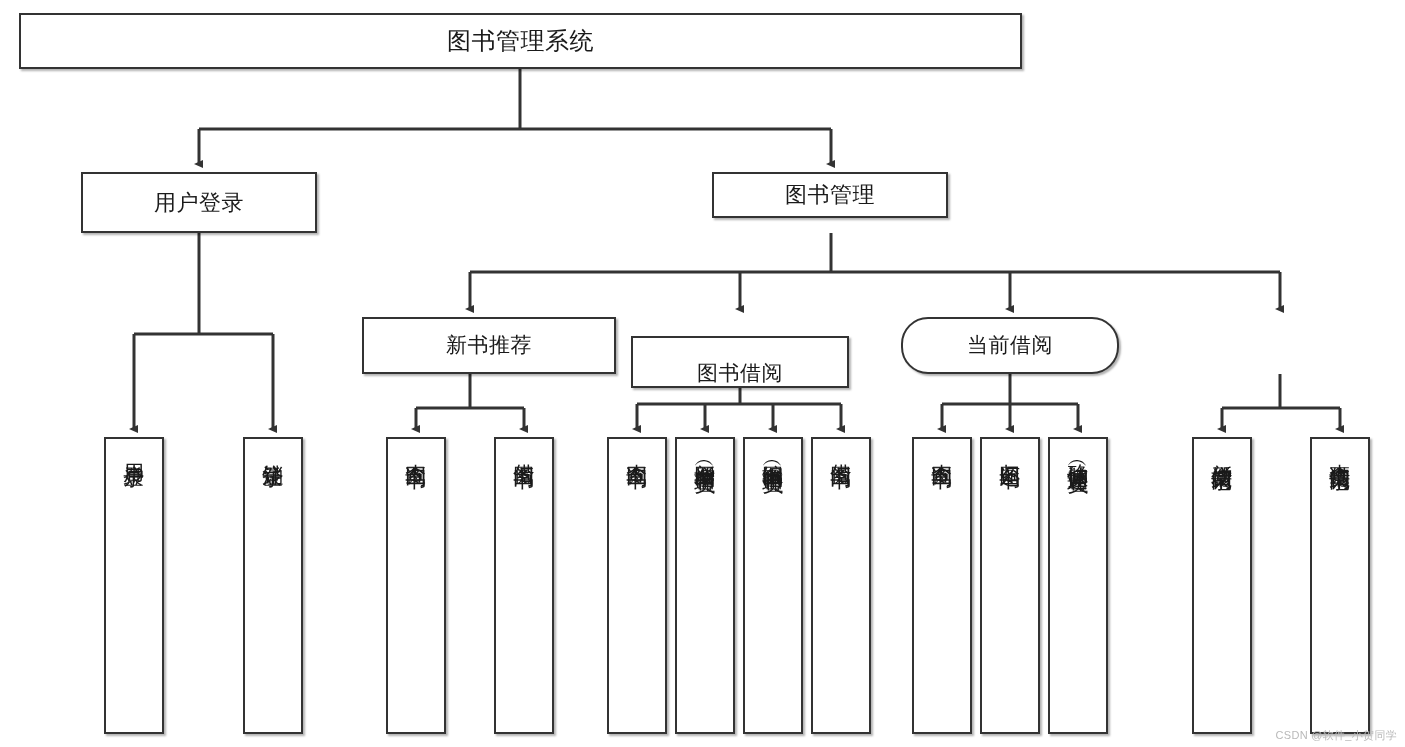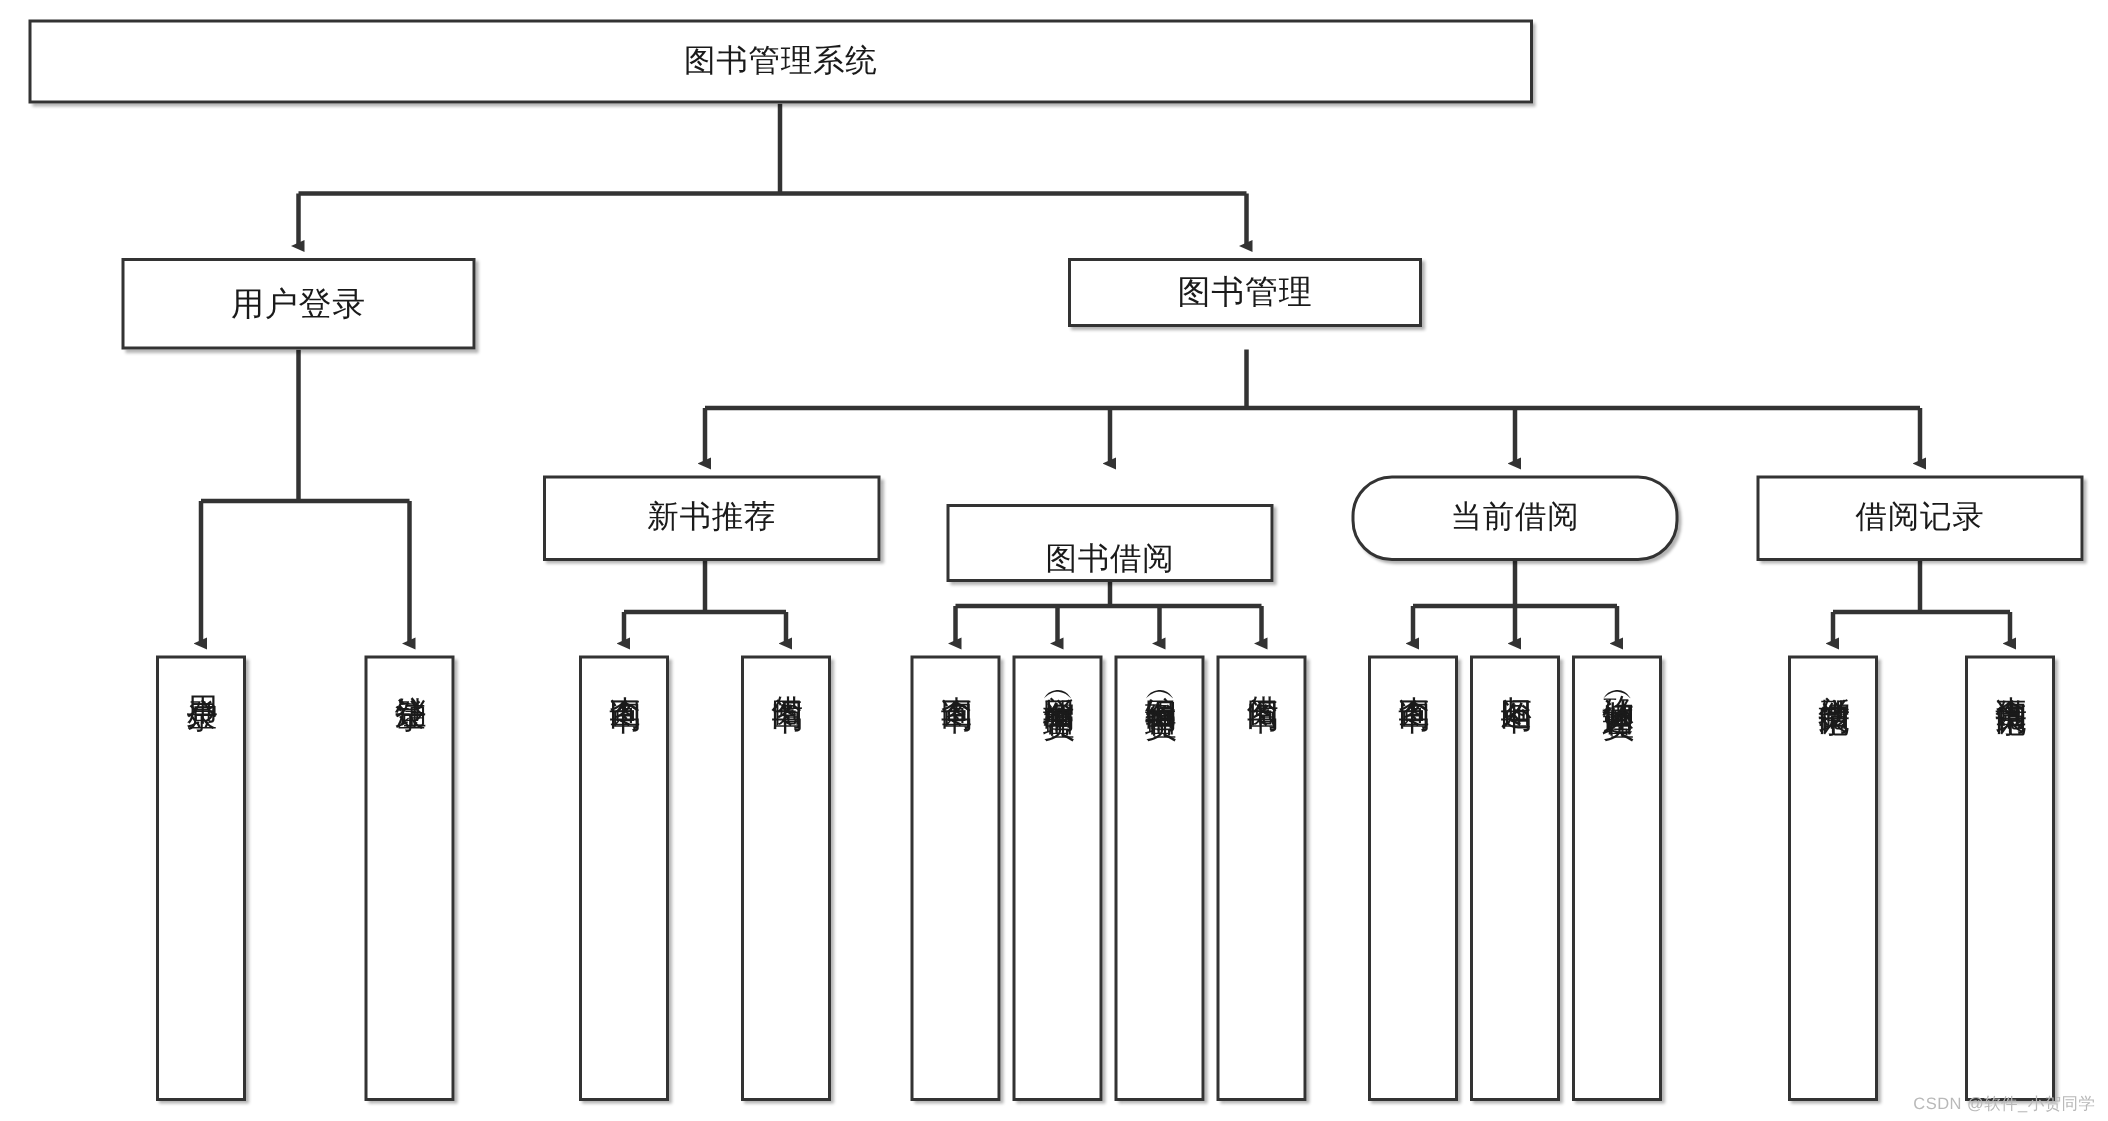--- a/index.html
+++ b/index.html
@@ -35,21 +35,21 @@
     align-items: center;
     justify-content: center;
     color: #1a1a1a;
   }
   .node .label {
     display: block;
     text-align: center;
     line-height: 1.18;
     letter-spacing: 0.5px;
   }
-  .node.root .label { font-size: 21px; }
+  .node.root .label { font-size: 24px; }
   .node.lvl1 .label { font-size: 22px; }
   .node.lvl2 .label { font-size: 21px; }
   .node.leaf {
     align-items: flex-start;
     padding-top: 8px;
   }
   .node.leaf .label {
     writing-mode: vertical-rl;
     text-orientation: upright;
     font-size: 21px;
@@ -126,31 +126,28 @@
     <span class="label">图书管理系统</span>
   </div>
 
   <div class="node lvl1" style="left:81px; top:172px; width:236px; height:61px;">
     <span class="label">用户登录</span>
   </div>
   <div class="node lvl1" style="left:712px; top:172px; width:236px; height:46px;">
     <span class="label">图书管理</span>
   </div>
 
-  <div class="node lvl2" style="left:362px; top:317px; width:225px; height:57px;">
+  <div class="node lvl2" style="left:362px; top:317px; width:254px; height:57px;font-family:Liberation Serif, serif;">
     <span class="label">新书推荐</span>
   </div>
   <div class="node lvl2" style="left:631px; top:336px; width:218px; height:52px;align-items:flex-end;">
     <span class="label">图书借阅</span>
   </div>
   <div class="node lvl2" style="left:901px; top:317px; width:218px; height:57px;border-radius:27px;">
     <span class="label">当前借阅</span>
-  </div>
-  <div class="node lvl2" style="left:1171px; top:317px; width:218px; height:57px;">
-    <span class="label">借阅记录</span>
   </div>
 
   <div class="node leaf" style="left:104px; top:437px; width:60px; height:297px;">
     <span class="label">用户登录</span>
   </div>
   <div class="node leaf" style="left:243px; top:437px; width:60px; height:297px;">
     <span class="label">注销登录</span>
   </div>
 
   <div class="node leaf" style="left:386px; top:437px; width:60px; height:297px;">

